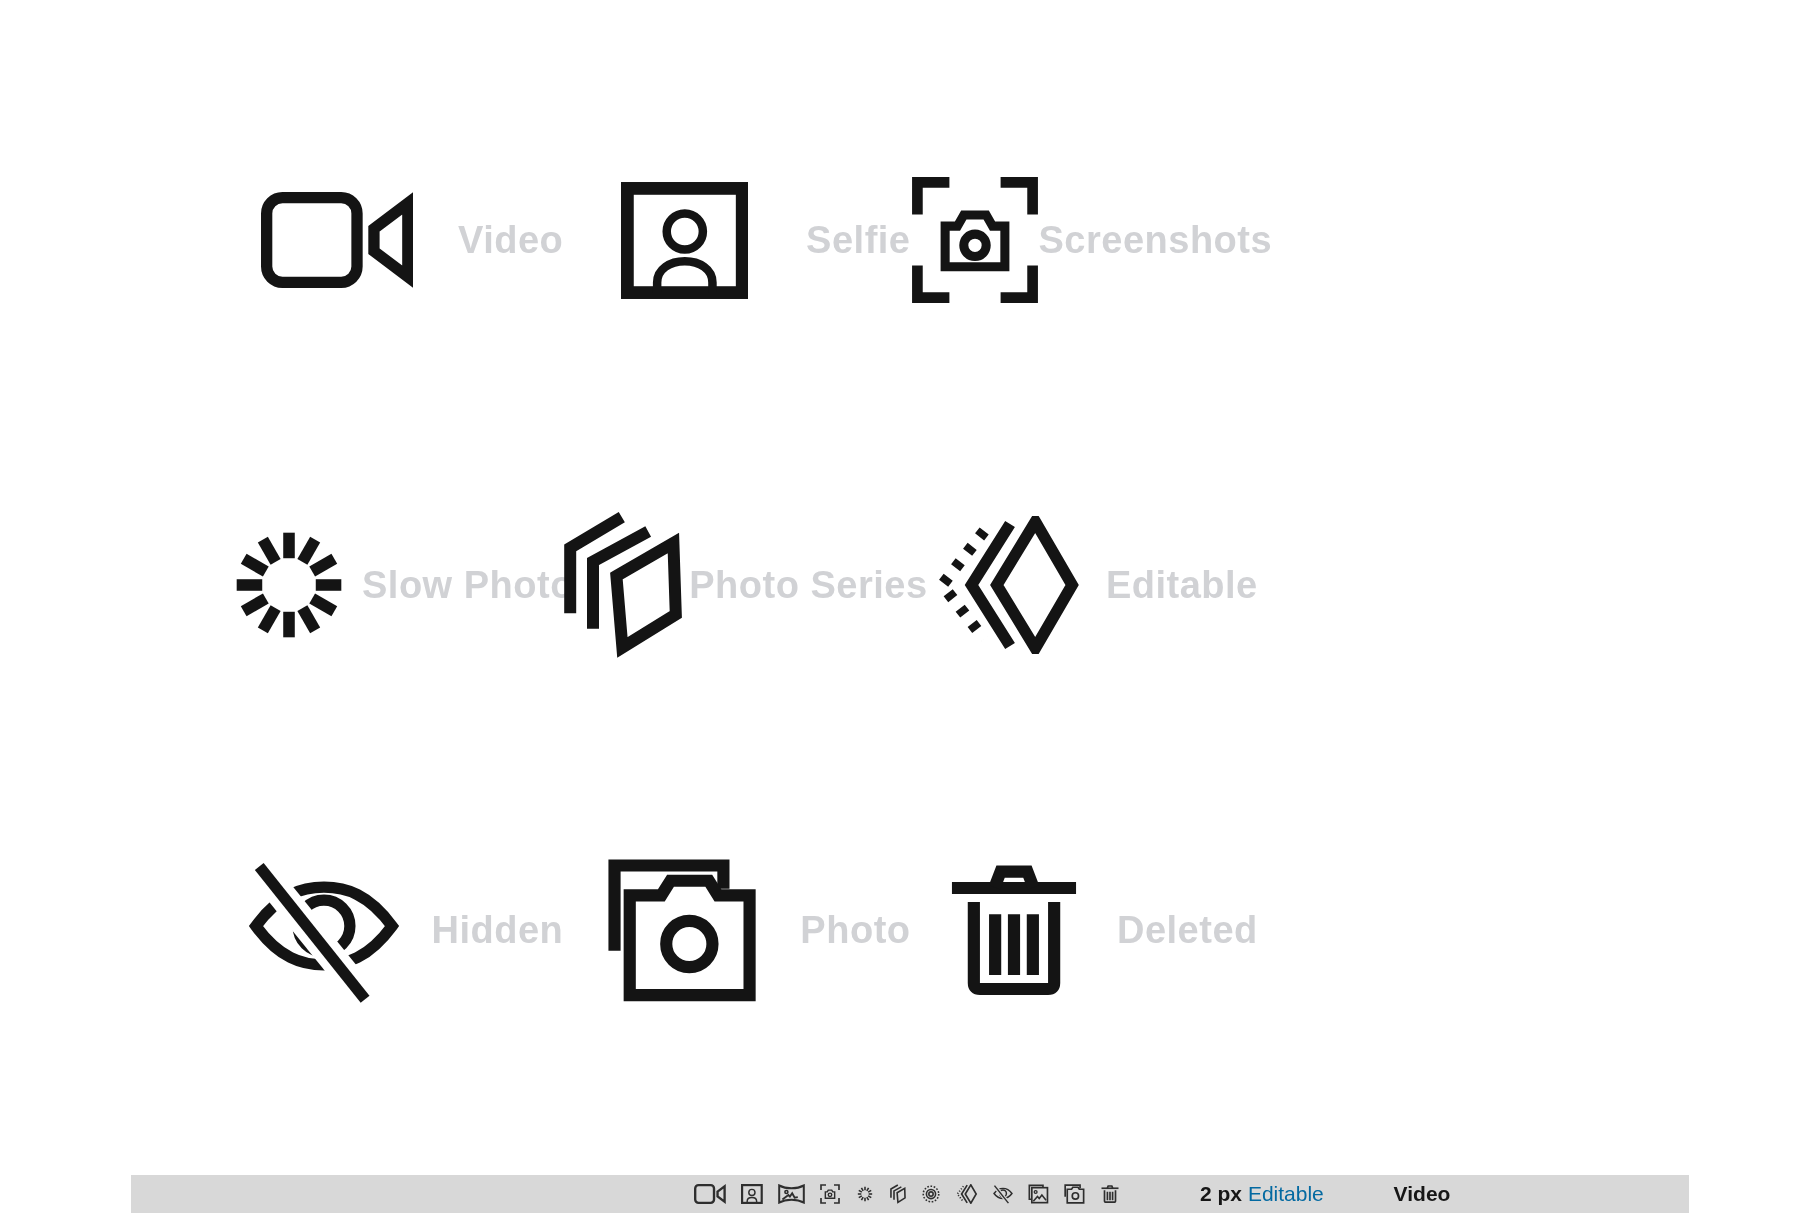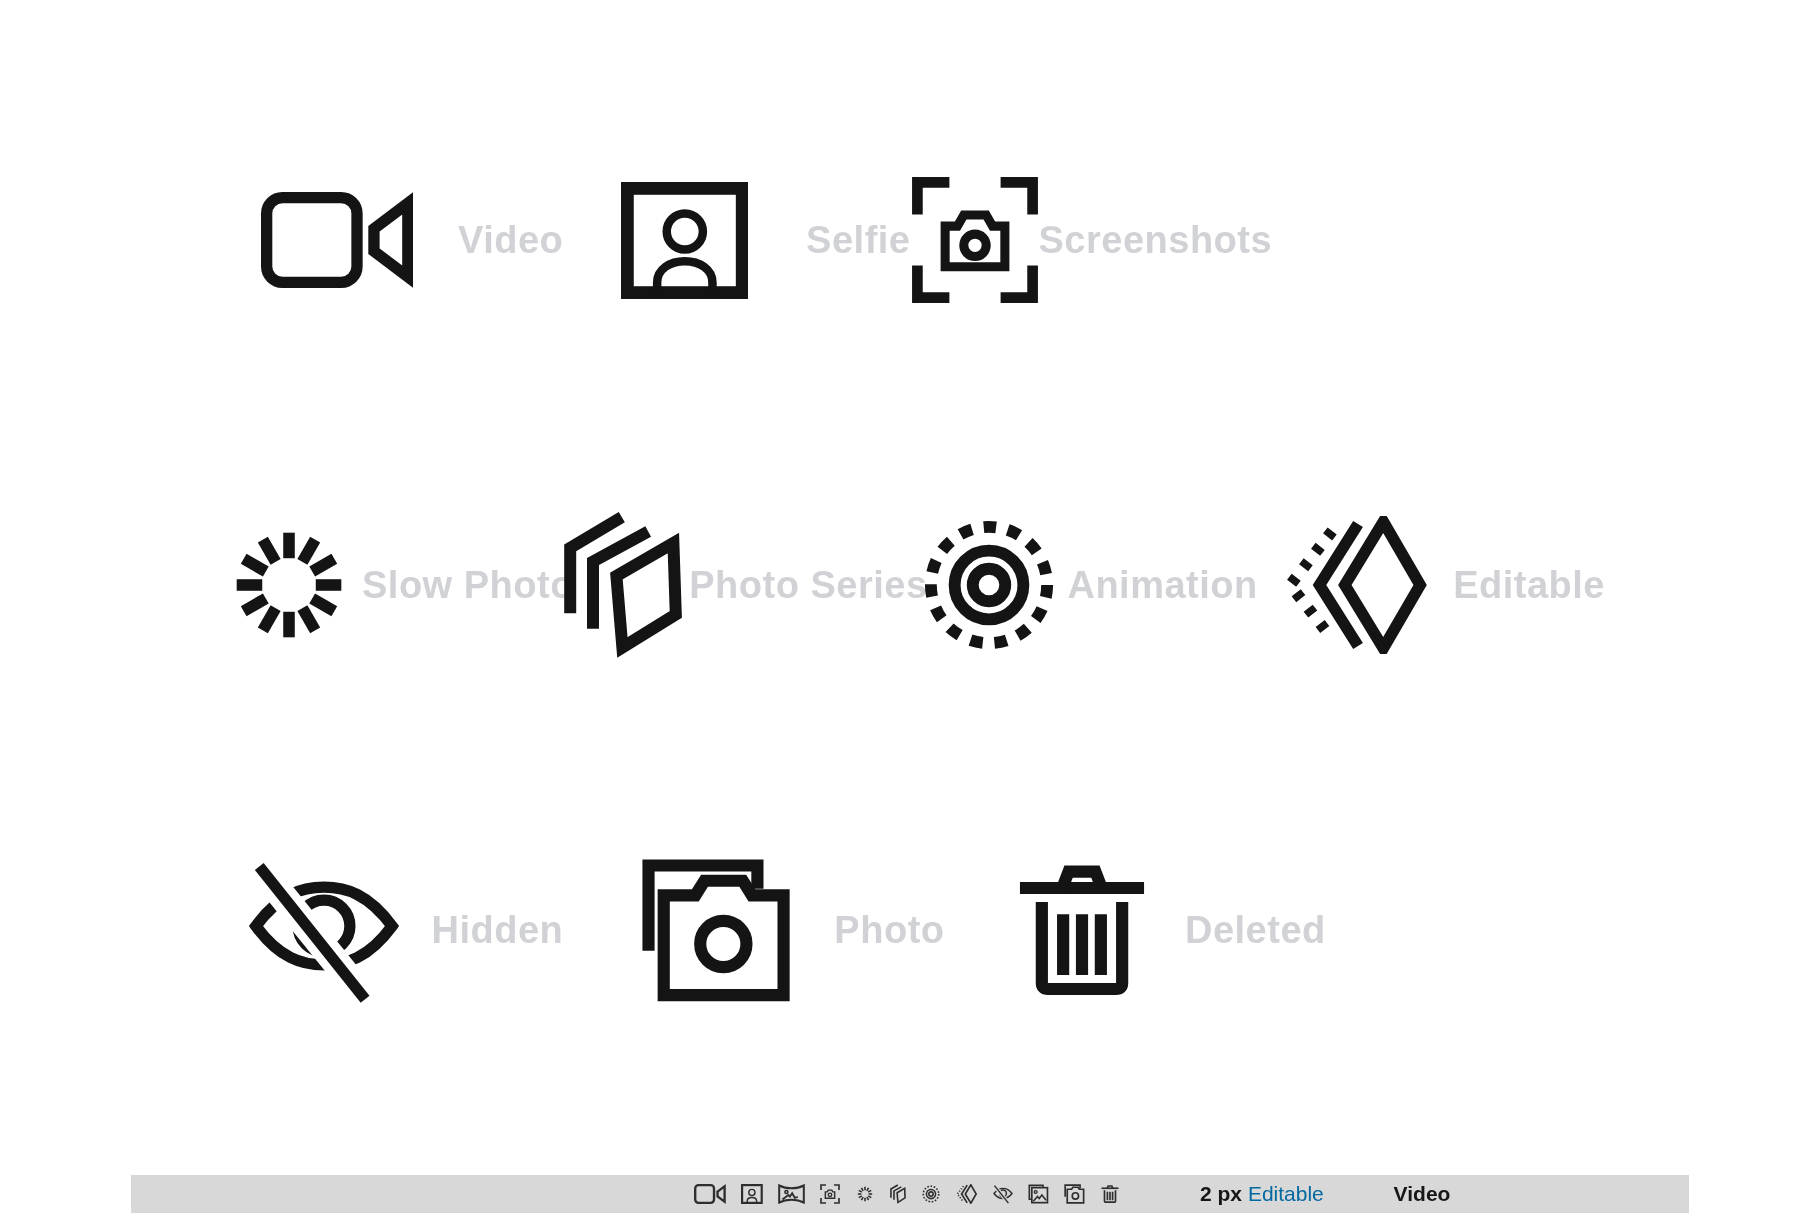--- a/index.html
+++ b/index.html
@@ -144,45 +144,33 @@
 
   <div class="cell">
     <div class="icon-box">
             <svg viewBox="0 0 21 25" width="126.0" height="150" fill="none" stroke="#141414" stroke-width="2" stroke-linecap="butt" stroke-linejoin="miter">
               <path d="M1.2 17.2 V6.3 L9.8 1.2 M5 19.8 V8.6 L14.2 3.6 M8.9 11 L18.4 5.5 L18.8 17.4 L9.9 22.9 Z"></path>
             </svg>
           </div>
     <div class="icon-label">Photo Series</div>
   </div>
 
-  <div class="cell">
-    <div class="icon-box">
-            <svg viewBox="0 0 24 24" width="150.0" height="150" fill="none" stroke="#141414" stroke-width="2" stroke-linecap="butt" stroke-linejoin="miter">
-              <g stroke-width="1.9">
-                <circle cx="12" cy="12" r="9.3" stroke-dasharray="2 1.9"></circle>
-                <circle cx="12" cy="12" r="5.5"></circle>
-                <circle cx="12" cy="12" r="2.6"></circle>
-              </g>
-            </svg>
-          </div>
-    <div class="icon-label">Animation</div>
-  </div>
 
   <div class="cell">
     <div class="icon-box">
             <svg viewBox="0 0 26 24" width="149.5" height="138" fill="none" stroke="#141414" stroke-width="2" stroke-linecap="butt" stroke-linejoin="miter">
               <path d="M17.8 1 L24.2 12 L17.8 23 L11.1 12 Z"></path>
               <path d="M13.4 1.4 L6.7 12 L13.4 22.6"></path>
               <path d="M8.9 2.6 L1.6 12 L8.9 21.4" stroke-dasharray="1.3 2.1"></path>
             </svg>
           </div>
     <div class="icon-label">Editable</div>
   </div>
 </div>
-      <div class="grid-row" style="top: 810px; gap: 34px;">
+      <div class="grid-row" style="top: 810px;">
   <div class="cell">
     <div class="icon-box">
             <svg viewBox="0 0 27 27" width="152.0" height="152" fill="none" stroke="#141414" stroke-width="2" stroke-linecap="butt" stroke-linejoin="miter">
               <path d="M1.4 12.8 C5.6 7.1 9.6 5.9 13.5 5.9 C17.4 5.9 21.4 7.1 25.6 12.8 C21.4 18.5 17.4 19.7 13.5 19.7 C9.6 19.7 5.6 18.5 1.4 12.8 Z"></path>
               <circle cx="13.5" cy="12.8" r="4.6"></circle>
               <path d="M2.5 3 L20.3 25" stroke="#ffffff" stroke-width="5"></path>
               <path d="M2 2.2 L20.8 25.8"></path>
             </svg>
           </div>
     <div class="icon-label">Hidden</div>

